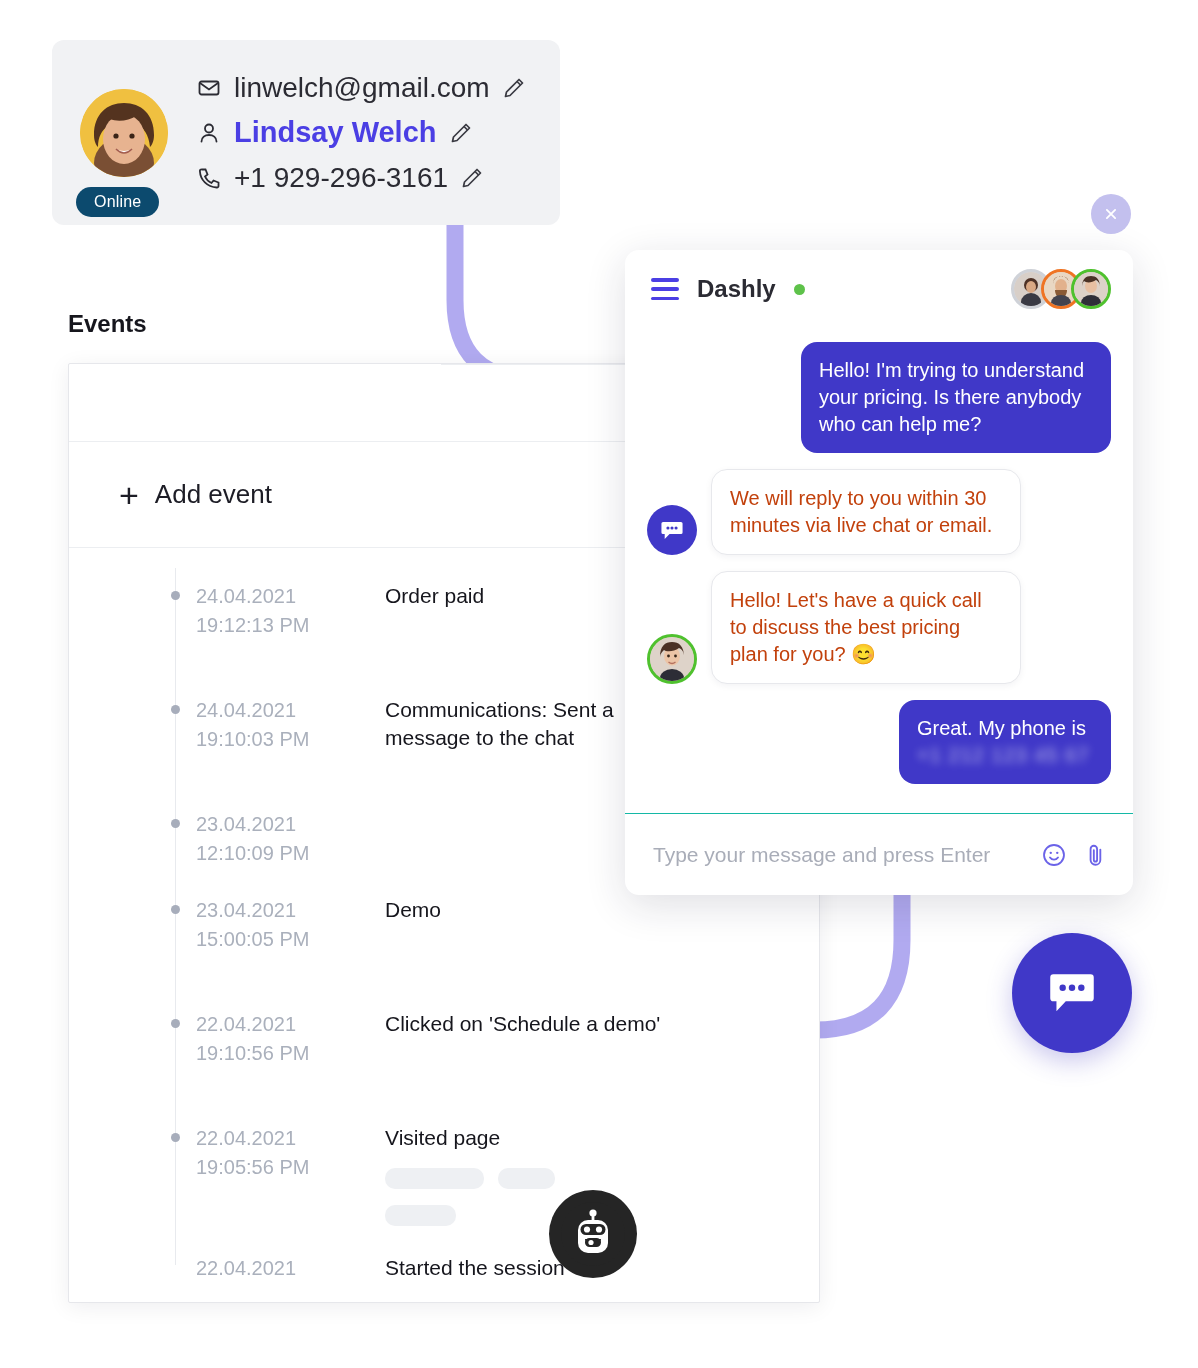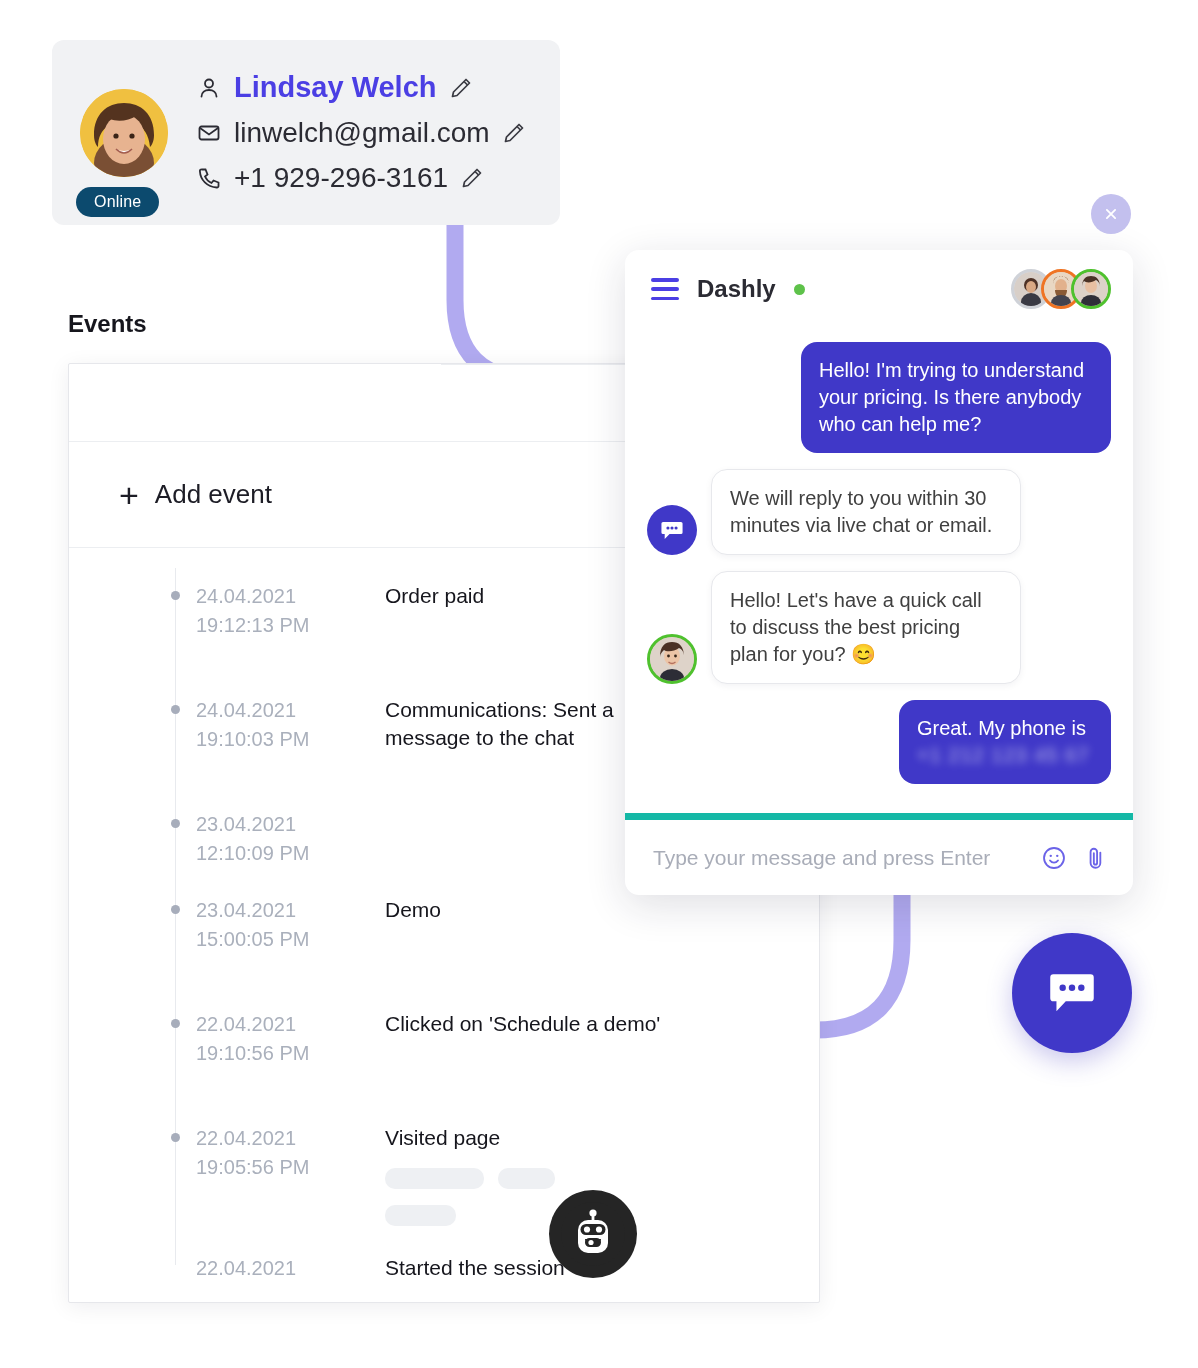--- a/index.html
+++ b/index.html
@@ -122,32 +122,32 @@
   .op:nth-child(3) { border-color: #4fc12e; background:#ddd3c9; }
 
   .chat-body { flex: 1; padding: 14px 22px 0 22px; position: relative; }
   .msg-row { display: flex; margin-bottom: 16px; align-items: flex-end; }
   .msg-row.out { justify-content: flex-end; }
   .bubble {
     max-width: 310px; border-radius: 16px; padding: 15px 18px;
     font-size: 20px; line-height: 27px;
   }
   .bubble.out { background: #4038c8; color: #ffffff; }
-  .bubble.in { background: #fff; color: #404040; border: 1px solid #e7e8ec; box-shadow: 0 2px 7px rgba(20,20,50,.05); }
+  .bubble.in { background: #fff; color: #c2410c; border: 1px solid #e7e8ec; box-shadow: 0 2px 7px rgba(20,20,50,.05); }
   .m-ava {
     width: 50px; height: 50px; border-radius: 50%; flex: 0 0 50px;
     margin-right: 14px; overflow: hidden; position: relative;
   }
   .m-ava.bot { background: #4038c8; display:flex; align-items:center; justify-content:center; }
   .m-ava.agent { border: 3px solid #4fc12e; background: #e0cfc3; }
   .blurred {
     filter: blur(4px); opacity: .6; letter-spacing: 1px;
   }
   .chat-foot {
-    height: 82px; border-top: 7px solid #14b8a6;
+    height: 82px; border-top: 1px solid #14b8a6;
     display: flex; align-items: center; padding: 0 24px 0 28px; gap: 16px;
   }
   .chat-input {
     flex: 1; border: none; outline: none; background: transparent;
     font-size: 21px; color: #1e1e26; font-family: "Liberation Sans", sans-serif;
   }
   .chat-input::placeholder { color: #a9adb8; }
   .foot-ico { width: 26px; height: 26px; color: #6b63e8; }
 
   
@@ -223,41 +223,41 @@
           <path d="M36 60q8 8 16 0" fill="none" stroke="#a35d4f" stroke-width="1.6"></path>
         </svg>
       </div>
       <span class="badge-online">Online</span>
     </div>
 
     <div class="contact-rows">
       <div class="crow">
         <span class="glyph">
           <svg viewBox="0 0 24 24" width="24" height="24" fill="none" stroke="#2b2b33" stroke-width="1.8">
-            <circle cx="12" cy="7.5" r="4"></circle>
-              <path d="M4.5 20.5c0-4.2 3.4-6.5 7.5-6.5s7.5 2.3 7.5 6.5" stroke-linecap="round"></path>
-          </svg>
-        </span>
-        <span class="ctext name">Lindsay Welch</span>
+            <rect x="2.5" y="5.5" width="19" height="13" rx="2"></rect>
+              <path d="M3 7l9 6.5L21 7"></path>
+          </svg>
+        </span>
+        <span class="ctext">linwelch@gmail.com</span>
         <span class="pencil">
           <svg viewBox="0 0 24 24" width="24" height="24" fill="none" stroke="#3a3a42" stroke-width="1.7" stroke-linejoin="round">
             <path d="M17 3.5l3.5 3.5L8 19.5 3.5 20.5 4.5 16z"></path>
               <path d="M15 5.5l3.5 3.5"></path>
           </svg>
         </span>
       </div>
 
       <div class="crow">
         <span class="glyph">
           <svg viewBox="0 0 24 24" width="24" height="24" fill="none" stroke="#2b2b33" stroke-width="1.8">
-            <rect x="2.5" y="5.5" width="19" height="13" rx="2"></rect>
-              <path d="M3 7l9 6.5L21 7"></path>
-          </svg>
-        </span>
-        <span class="ctext">linwelch@gmail.com</span>
+            <circle cx="12" cy="7.5" r="4"></circle>
+              <path d="M4.5 20.5c0-4.2 3.4-6.5 7.5-6.5s7.5 2.3 7.5 6.5" stroke-linecap="round"></path>
+          </svg>
+        </span>
+        <span class="ctext name">Lindsay Welch</span>
         <span class="pencil">
           <svg viewBox="0 0 24 24" width="24" height="24" fill="none" stroke="#3a3a42" stroke-width="1.7" stroke-linejoin="round">
             <path d="M17 3.5l3.5 3.5L8 19.5 3.5 20.5 4.5 16z"></path>
               <path d="M15 5.5l3.5 3.5"></path>
           </svg>
         </span>
       </div>
 
       <div class="crow">
         <span class="glyph">

